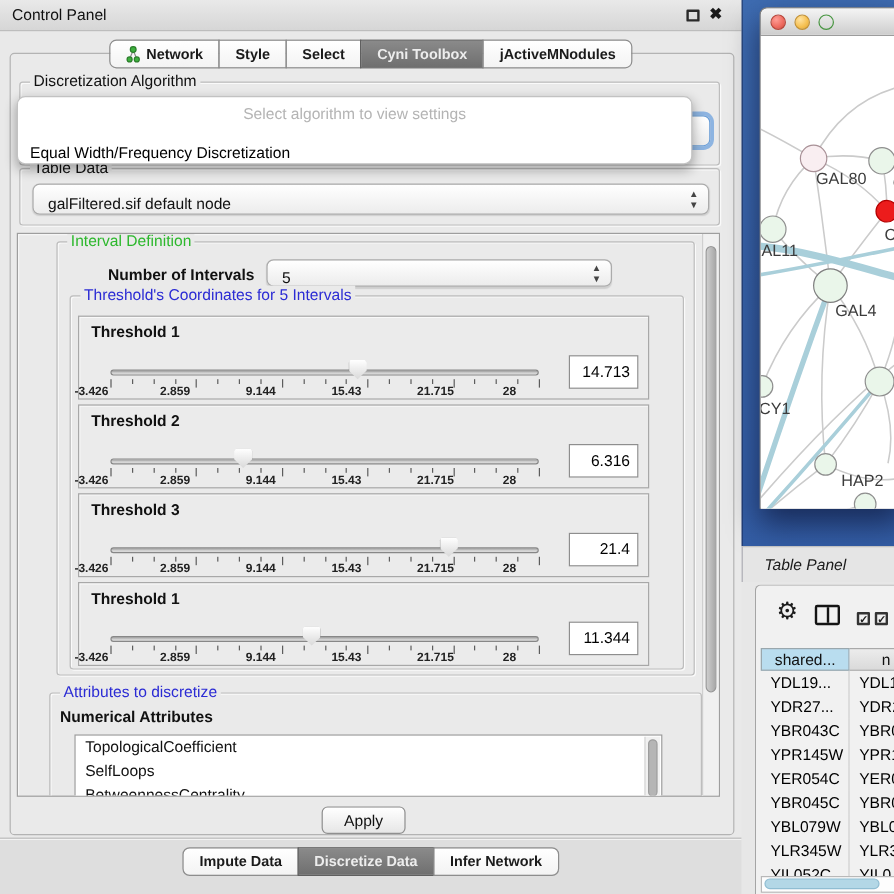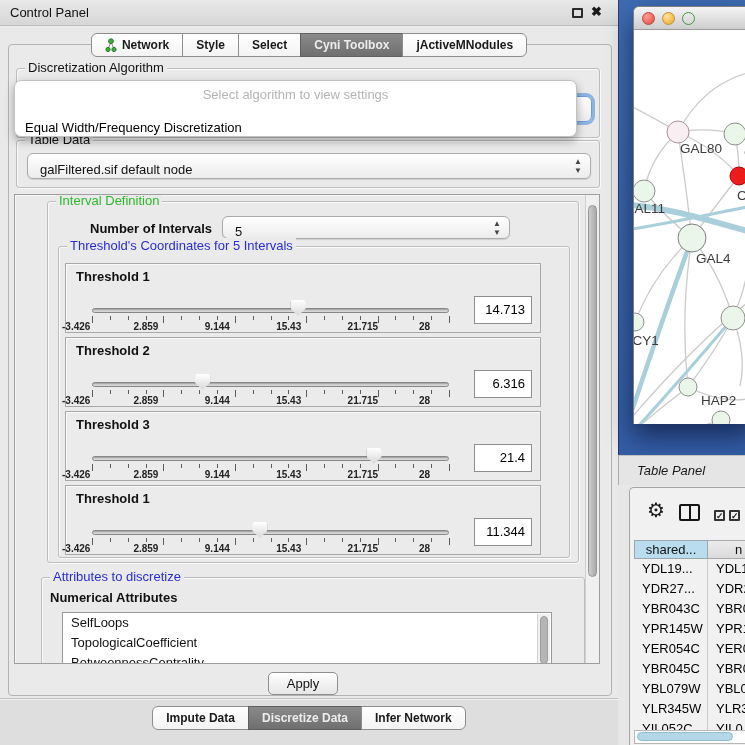--- a/index.html
+++ b/index.html
@@ -320,22 +320,22 @@
             </div>
           </div>
       </div>
     </div>
 
     <div class="group" style="left:26px;top:382px;width:544px;height:110px;">
       <span class="gtitle blue">Attributes to discretize</span>
       <span style="position:absolute;left:8px;top:12px;font-size:13px;font-weight:bold;color:#111;">Numerical Attributes</span>
       <div id="attr-list">
         <div id="attr-items">
+            <div class="attr-item">TopologicalCoefficient</div>
             <div class="attr-item">SelfLoops</div>
-            <div class="attr-item">TopologicalCoefficient</div>
             <div class="attr-item">BetweennessCentrality</div>
           </div>
         <div id="attr-scroll">
             <div id="attr-thumb"></div>
           </div>
       </div>
     </div>
 
     <div id="vscroll-track">
       <div id="vscroll-thumb"></div>

